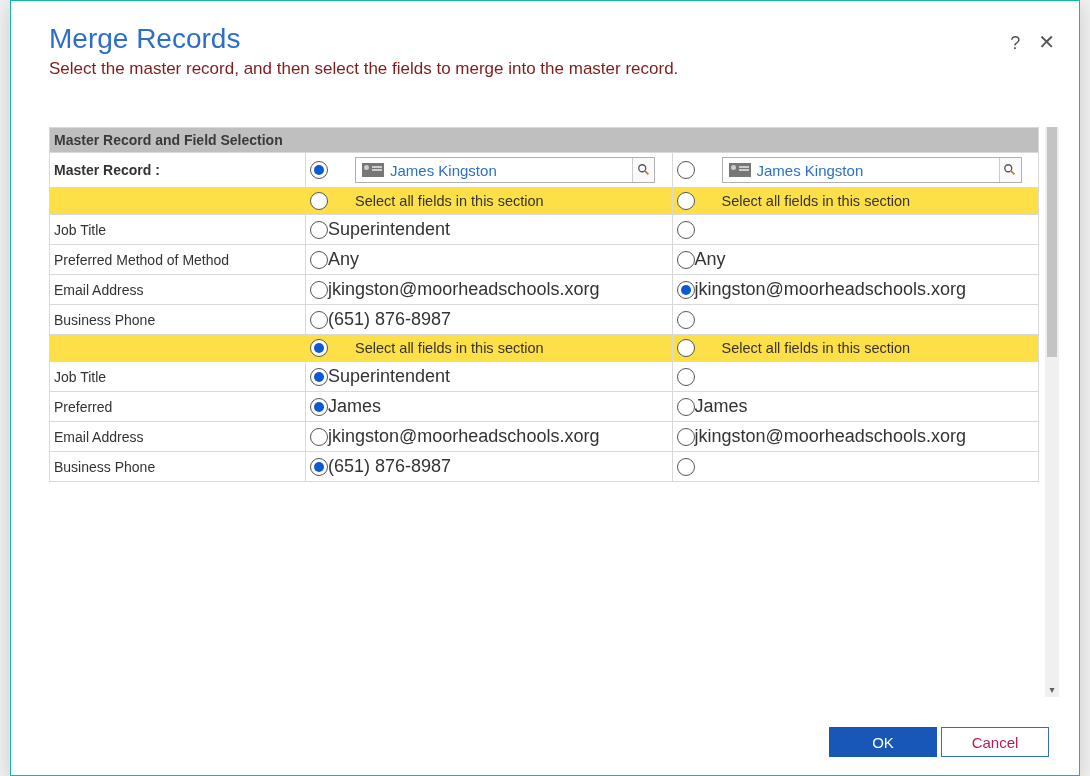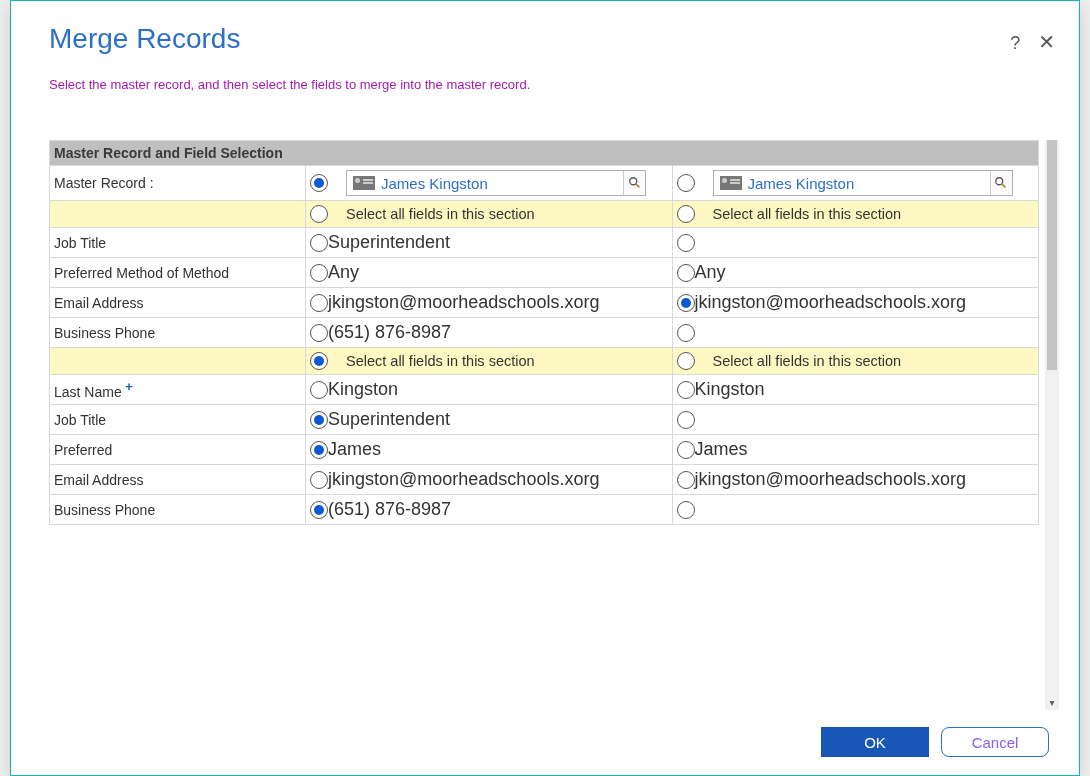--- a/index.html
+++ b/index.html
@@ -4,21 +4,21 @@
   <style>
     * { margin:0; padding:0; box-sizing:border-box; }
     body { font-family:"Segoe UI", Arial, sans-serif; background:#f0f0f0; width:1090px; height:776px; position:relative; }
     .dialog {
       position:absolute; left:10px; top:0; width:1070px; height:776px;
       background:#fff; border:1px solid #14b8a6;
       box-shadow:0 4px 20px rgba(0,0,0,0.15);
     }
     .header { padding:22px 35px 8px 38px; position:relative; }
     .title { color:#2d6fc8; font-size:28px; font-weight:400; }
-    .subtitle { color:#a21caf; font-size:13px; margin-top:22px; }
+    .subtitle { color:#7f1d1d; font-size:17px; margin-top:4px; }
     .header-icons { position:absolute; right:24px; top:32px; display:flex; gap:18px; color:#555; }
     .help-icon, .close-icon { font-size:18px; cursor:pointer; font-weight:400; }
     .close-icon { font-size:20px; line-height:18px; }
 
     .content-wrap { position:relative; height:570px; margin:40px 20px 0 38px; }
     .scroll-area { position:absolute; inset:0 20px 0 0; overflow-y:auto; }
     .scrollbar { position:absolute; right:0; top:0; width:14px; height:100%; background:#f0f0f0; }
     .scrollbar-thumb { position:absolute; left:2px; top:0; width:10px; height:230px; background:#c4c4c4; }
     .scrollbar-down { position:absolute; left:0; bottom:0; width:14px; height:16px; display:flex; align-items:center; justify-content:center; color:#606060; font-size:10px; }
 
@@ -26,55 +26,55 @@
     table.merge td, table.merge th { border:1px solid #d9d9d9; padding:4px; vertical-align:middle; height:24px; }
     th.section-header {
       background:#bfbfbf; color:#3a3a3a; font-weight:700; font-size:14px;
       text-align:left; padding:4px 12px; height:28px;
     }
     td.field-label { width:256px; padding:0 8px; font-size:14px; color:#333; }
     td.col { width:auto; padding:0 8px; }
     .star-req { color:#d20000; font-size:13px; vertical-align:super; }
     .star-add { color:#1a5cc8; font-size:13px; vertical-align:super; font-weight:700; }
 
-    .row-selectall td { background:#fef9c3; }
+    .row-selectall td { background:#fde047; }
     .selectall-text { color:#333; font-size:14.5px; padding-left:10px; display:inline-block; }
     .val { font-size:18px; color:#333; }
 
     .radio {
       display:inline-flex; align-items:center; justify-content:center;
       width:18px; height:18px; border:1.5px solid #555; border-radius:50%;
       vertical-align:middle; cursor:pointer; background:#fff;
     }
     .radio.checked::after { content:""; width:10px; height:10px; border-radius:50%; background:#0a5bd3; display:block; }
-    .cell-inner { display:flex; align-items:center; gap:8px; }
+    .cell-inner { display:flex; align-items:center; gap:17px; }
 
     .lookup {
       display:flex; align-items:center; border:1px solid #b0b0b0; height:26px;
       margin-left:10px; flex:1; max-width:300px; background:#fff;
     }
     .lookup-card {
       width:22px; height:14px; background:#777; margin:0 6px; position:relative;
     }
     .lookup-card::before { content:""; position:absolute; left:2px; top:2px; width:5px; height:5px; background:#ccc; border-radius:50%; }
     .lookup-card::after  { content:""; position:absolute; right:2px; top:3px; width:10px; height:2px; background:#ccc; box-shadow:0 3px 0 #ccc; }
     .lookup-name { color:#2d6fc8; font-size:15px; flex:1; white-space:nowrap; overflow:hidden; }
     .lookup-search {
       width:22px; height:24px; border-left:1px solid #ccc;
       display:flex; align-items:center; justify-content:center; background:#fafafa;
       font-size:12px; color:#555; position:relative;
     }
     .lookup-search svg { width:14px; height:14px; }
 
     .footer {
-      position:absolute; right:30px; bottom:18px; display:flex; gap:12px;align-items:flex-end;
+      position:absolute; right:30px; bottom:18px; display:flex; gap:4px;align-items:flex-end;
     }
     .btn { width:108px; height:30px; font-size:15px; cursor:pointer; border:1px solid #2d6fc8; }
     .btn-ok { background:#1857b5; color:#fff; border-color:#1857b5; }
-    .btn-cancel { background:#fff; color:#8b5cf6;border-radius:8px; }
+    .btn-cancel { background:#fff; color:#be185d; }
   </style>
 </head>
 <body>
 
 <div class="dialog">
 
   <div class="header">
     <div class="title">Merge Records</div>
     <div class="subtitle">Select the master record, and then select the fields to merge into the master record.</div>
     <div class="header-icons">
@@ -90,21 +90,21 @@
             <col style="width:256px">
             <col>
             <col>
           </colgroup>
         <tbody>
             <tr>
               <th colspan="3" class="section-header">Master Record and Field Selection</th>
             </tr>
 
         <tr>
-          <td class="field-label" style="font-weight:400">Master Record :</td>
+          <td class="field-label" style="font-weight:700">Master Record :</td>
           <td class="col">
             <div class="cell-inner">
               <span class="radio checked"></span>
               <div class="lookup">
                 <span class="lookup-card"></span>
                 <span class="lookup-name">James Kingston</span>
                 <span class="lookup-search">
                   <svg viewBox="0 0 16 16">
                         <circle cx="6" cy="6" r="4" fill="none" stroke="#555" stroke-width="1.5"></circle>
                         <line x1="9" y1="9" x2="13" y2="13" stroke="#c08020" stroke-width="2"></line>
@@ -216,35 +216,20 @@
                 </div>
               </td>
               <td class="col">
                 <div class="cell-inner">
                   <span class="radio"></span>
                   <span class="selectall-text">Select all fields in this section</span>
                 </div>
               </td>
             </tr>
             <tr>
-              <td class="field-label">Last Name<span class="star-add"> +</span></td>
-              <td class="col">
-                <div class="cell-inner" style="gap:0">
-                  <span class="radio"></span>
-                  <span class="val">Kingston</span>
-                </div>
-              </td>
-              <td class="col">
-                <div class="cell-inner" style="gap:0">
-                  <span class="radio"></span>
-                  <span class="val">Kingston</span>
-                </div>
-              </td>
-            </tr>
-            <tr>
               <td class="field-label">Job Title</td>
               <td class="col">
                 <div class="cell-inner" style="gap:0">
                   <span class="radio checked"></span>
                   <span class="val">Superintendent</span>
                 </div>
               </td>
               <td class="col">
                 <div class="cell-inner" style="gap:0">
                   <span class="radio"></span>

